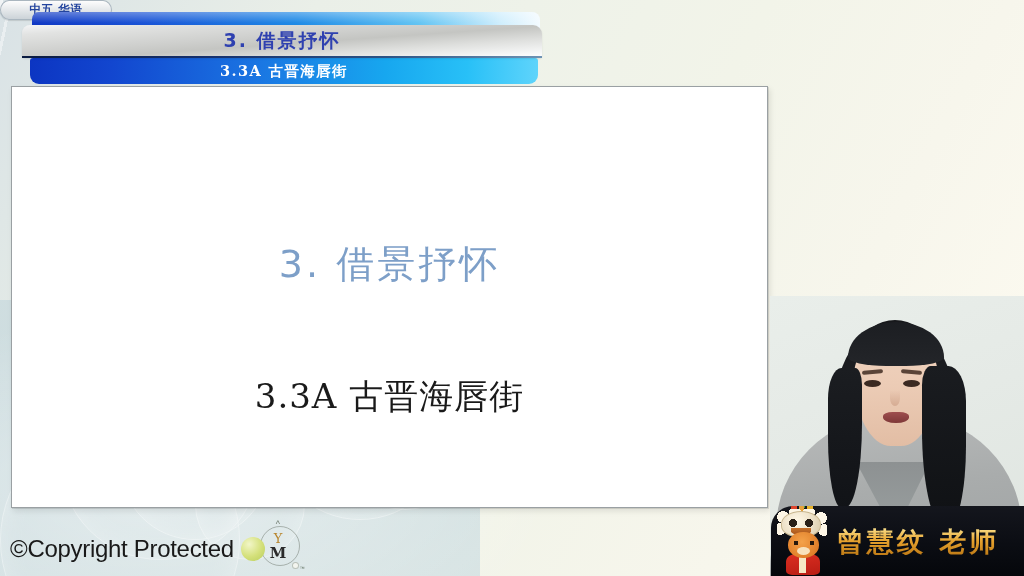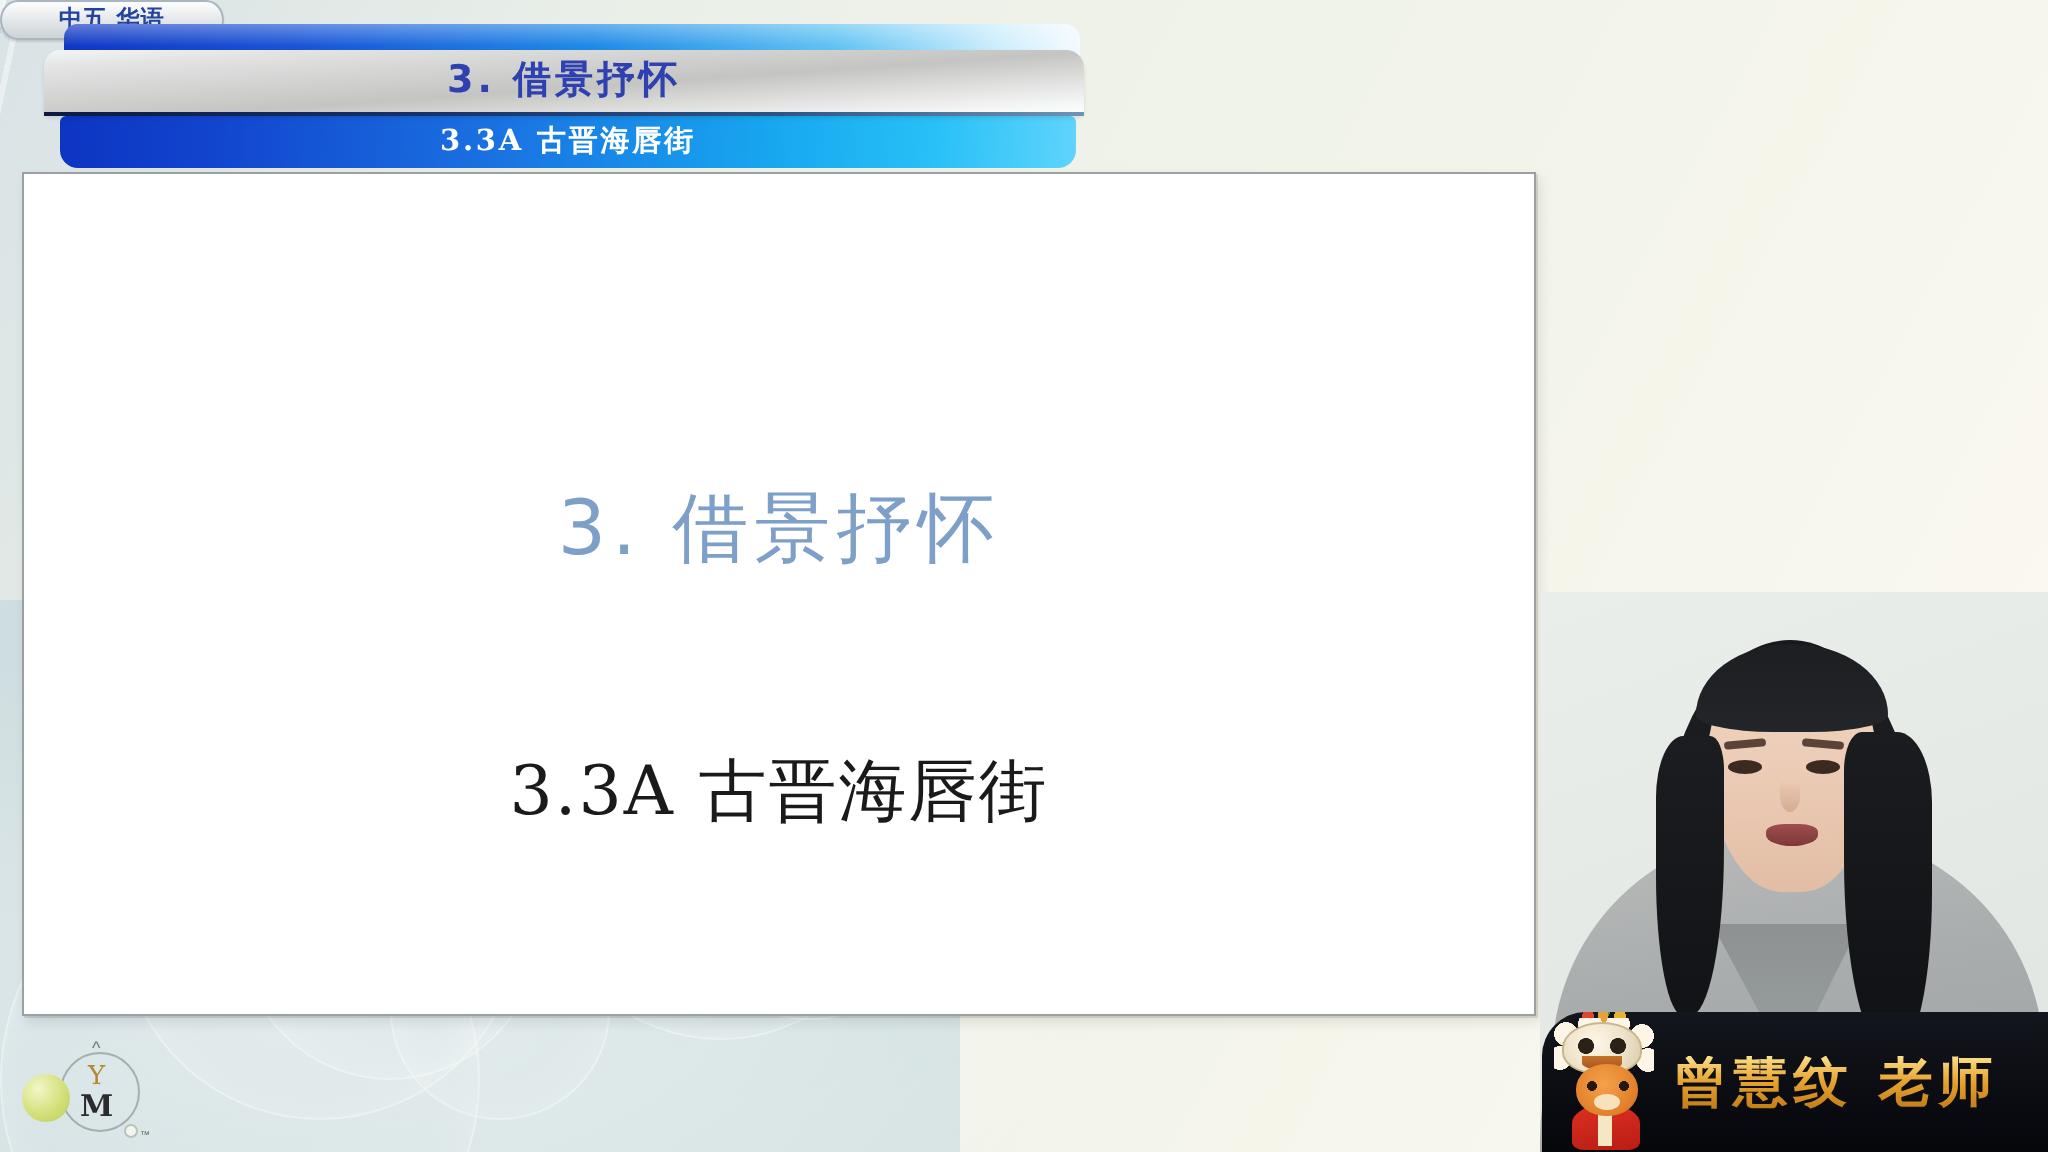--- a/index.html
+++ b/index.html
@@ -399,20 +399,21 @@
   <div class="bar" id="bar-low">
     <div class="txt">3.3A 古晋海唇街</div>
   </div>
 
   <div id="subject-badge">
     <span>中五 华语</span>
   </div>
 </div>
 
 <div id="copyright">
+  <div class="label">©Copyright Protected</div>
   <div id="ym-logo">
     <div class="cap">^</div>
     <div class="ring"></div>
     <div class="orb"></div>
     <div class="mono">
       <i>Y</i>
       <b>M</b>
     </div>
     <div class="tick"></div>
     <div class="tm">™</div>

